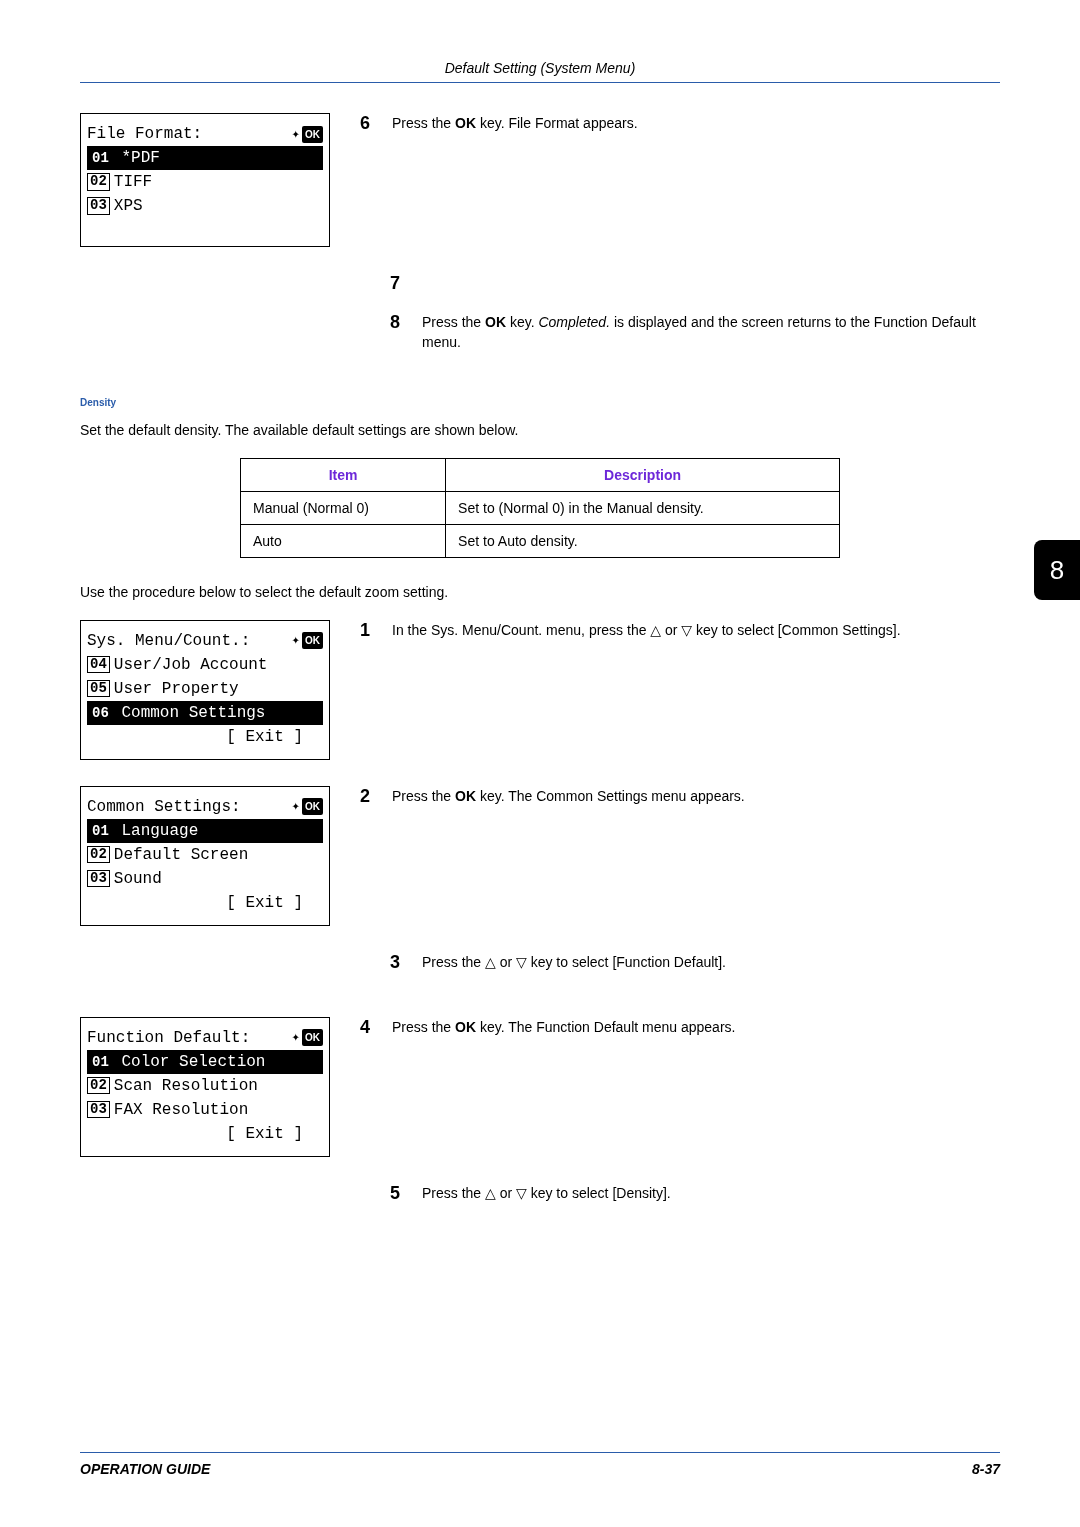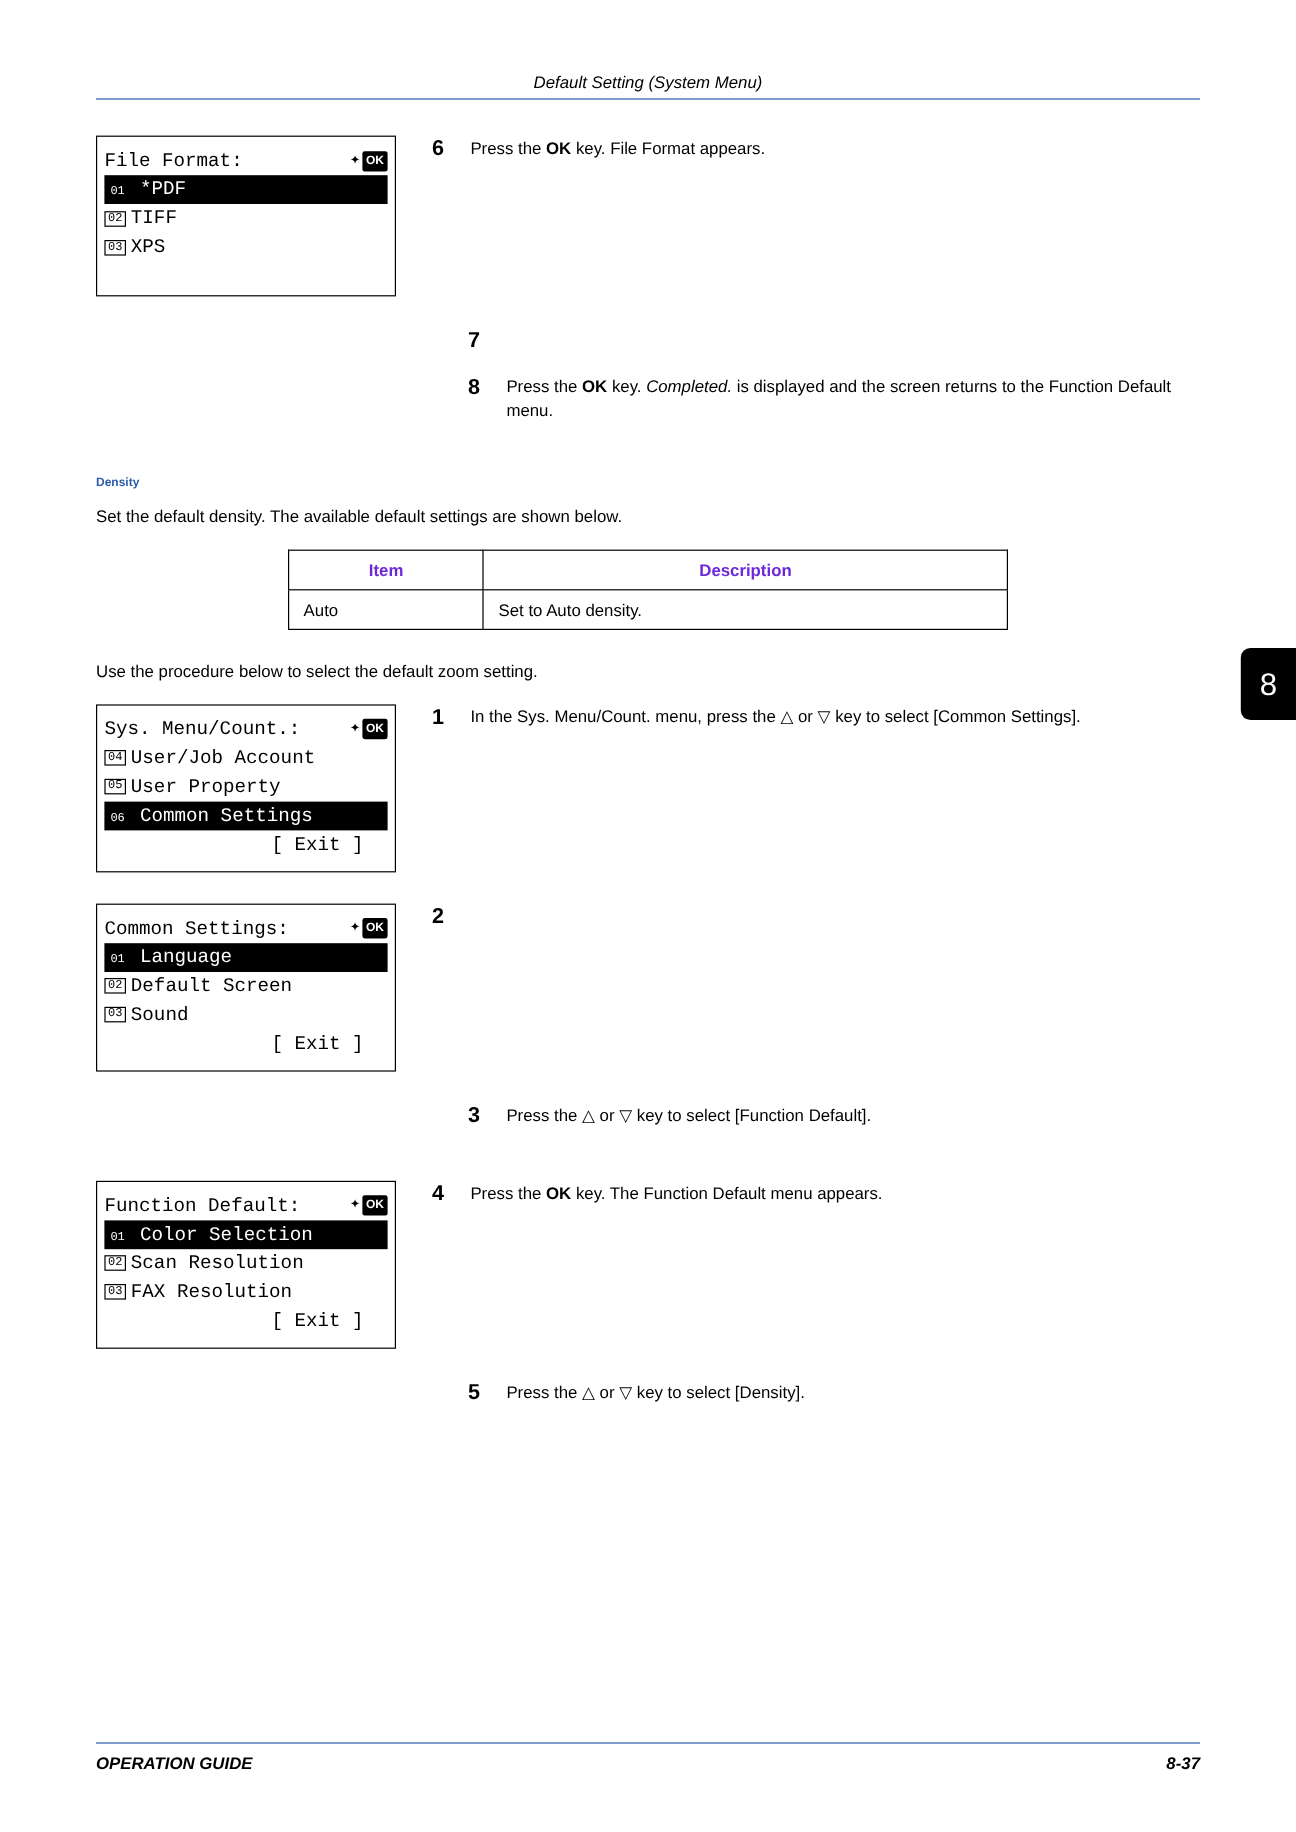--- a/index.html
+++ b/index.html
@@ -37,26 +37,26 @@
     background: #000;
     color: #fff;
     padding: 0 2px;
     display: block;
   }
   .lcd .line { display: flex; align-items: center; gap: 4px; }
   .numbox {
     display: inline-block;
     border: 1.5px solid #000;
     font-family: "Courier New", monospace;
-    font-size: 10px;
+    font-size: 14px;
     padding: 0 2px;
     line-height: 1.1;
     min-width: 18px;
     text-align: right;
-    font-weight: normal;
+    font-weight: bold;
   }
   .numbox.inv { background:#000; color:#fff; }
   .okicon { display:inline-flex; align-items:center; gap:2px; }
   .okicon .arrows { font-size: 14px; }
   .okicon .ok {
     background:#000; color:#fff; font-size:10px; padding:1px 3px; border-radius:2px;
     font-family: Arial, sans-serif; font-weight:bold;
   }
   .lcd .exit { text-align: right; padding-right: 20px; }
   .steps { flex:1; }
@@ -157,20 +157,24 @@
 <h3 class="blue">Density</h3>
 <p class="para">Set the default density. The available default settings are shown below.</p>
 
 <table class="desc">
   <tbody>
       <tr>
     <th>Item</th>
     <th>Description</th>
   </tr>
   <tr>
+    <td>Manual (Normal 0)</td>
+    <td>Set to (Normal 0) in the Manual density.</td>
+  </tr>
+  <tr>
     <td>Auto</td>
     <td>Set to Auto density.</td>
   </tr>
 </tbody>
   </table>
 
 <p class="para">Use the procedure below to select the default zoom setting.</p>
 
 <div class="row">
   <div class="lcd">
@@ -222,20 +226,23 @@
     </div>
     <div class="line">
       <span class="numbox">03</span>
       <span>Sound</span>
     </div>
     <div class="exit">[  Exit   ]</div>
   </div>
   <div class="steps">
     <div class="step">
       <div class="num">2</div>
+      <div class="txt">
+        <span>Press the </span><b>OK</b><span> key. The Common Settings menu appears.</span>
+      </div>
     </div>
   </div>
 </div>
 
 <div class="row">
   <div style="width:280px"></div>
   <div class="steps">
     <div class="step">
       <div class="num">3</div>
       <div class="txt tri">Press the △ or ▽ key to select [Function Default].</div>

